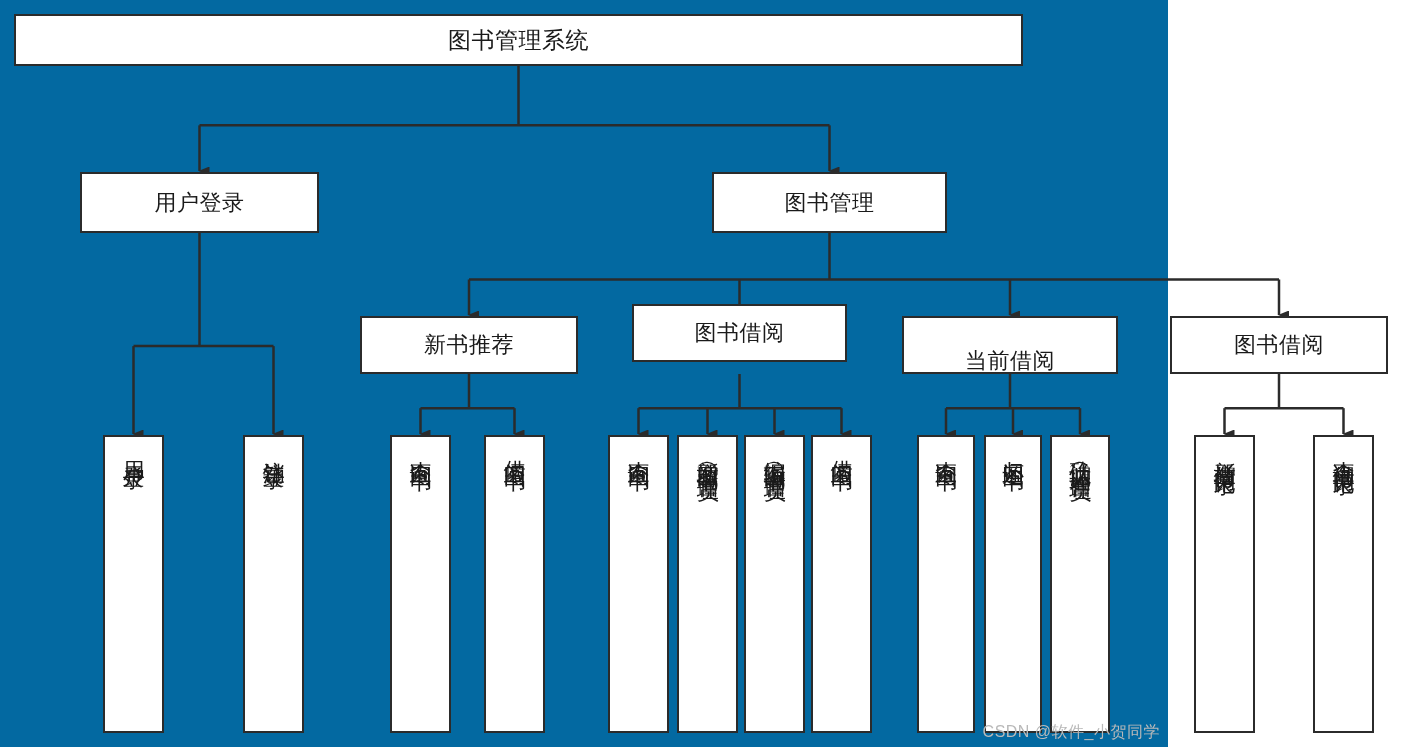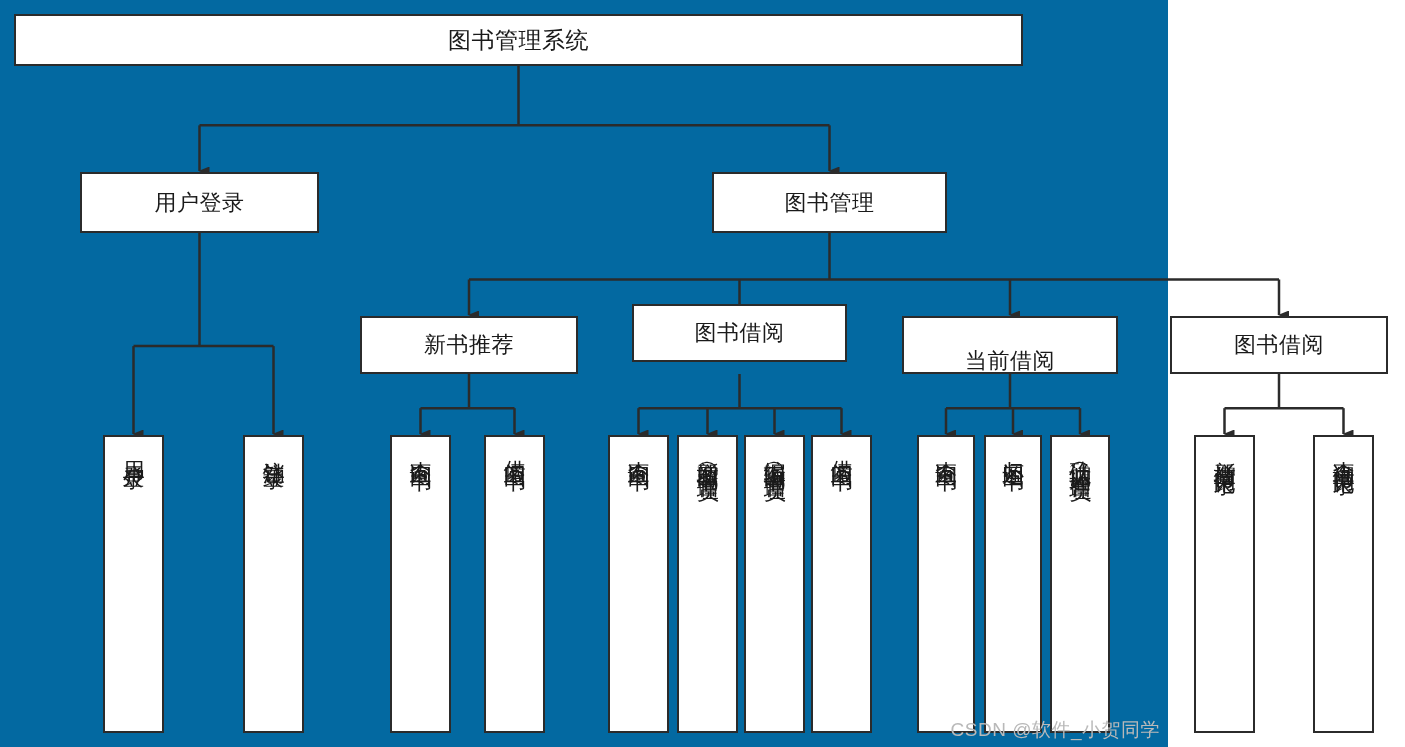--- a/index.html
+++ b/index.html
@@ -39,21 +39,21 @@
     text-orientation:upright;
     font-size:22px;
     line-height:1.12;
     letter-spacing:3px;
   }
   #node-root .label{font-size:23px;}
   .watermark{
     position:absolute;
     right:8px;
     bottom:4px;
-    font-size:19px;
+    font-size:16px;
     color:#b9b9b9;
     letter-spacing:0.5px;
     white-space:nowrap;
     pointer-events:none;
     margin-top:8px;
   }
 </style>
 </head>
 <body>
 

